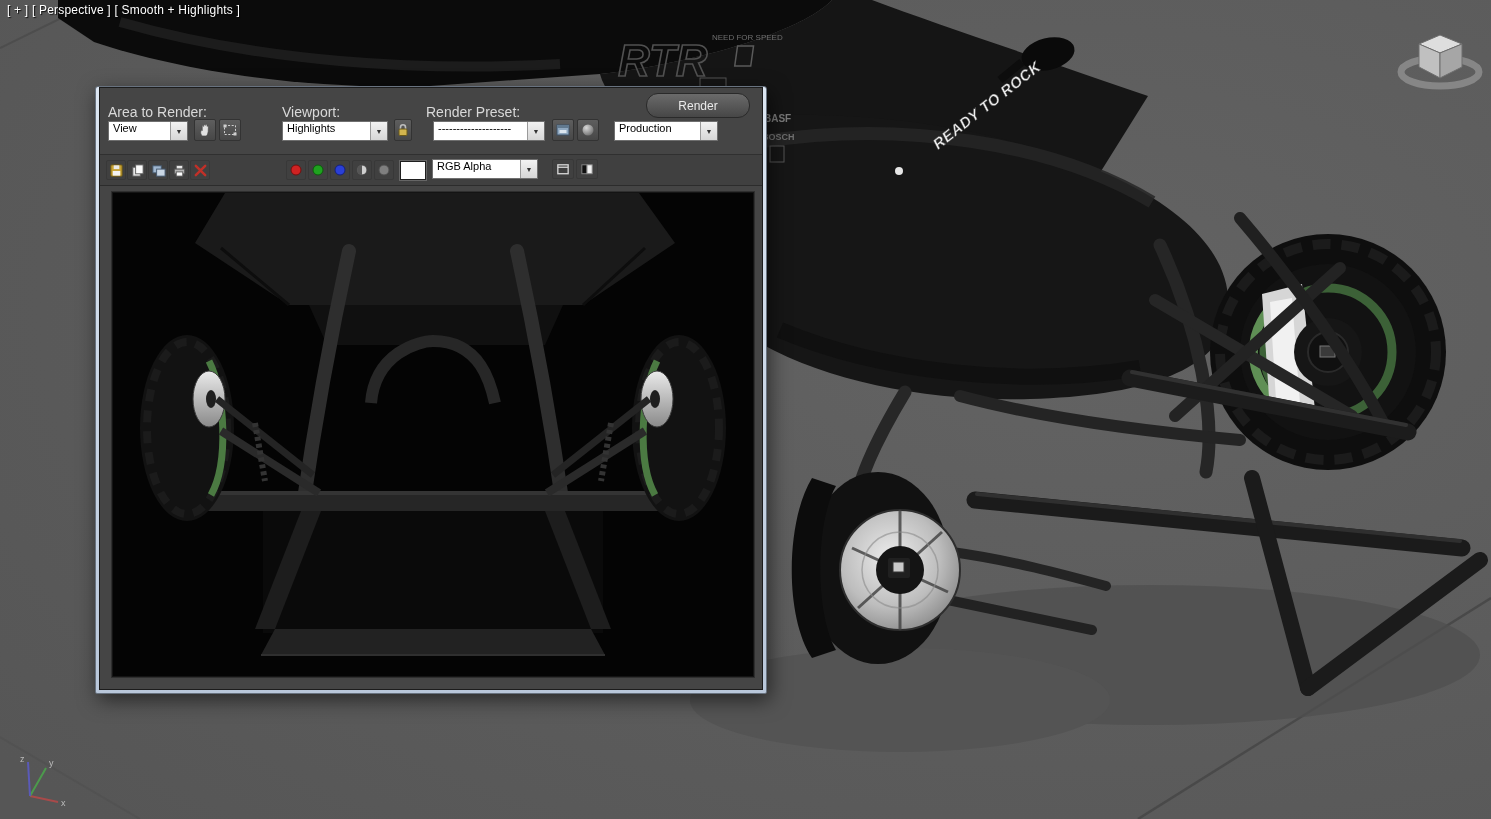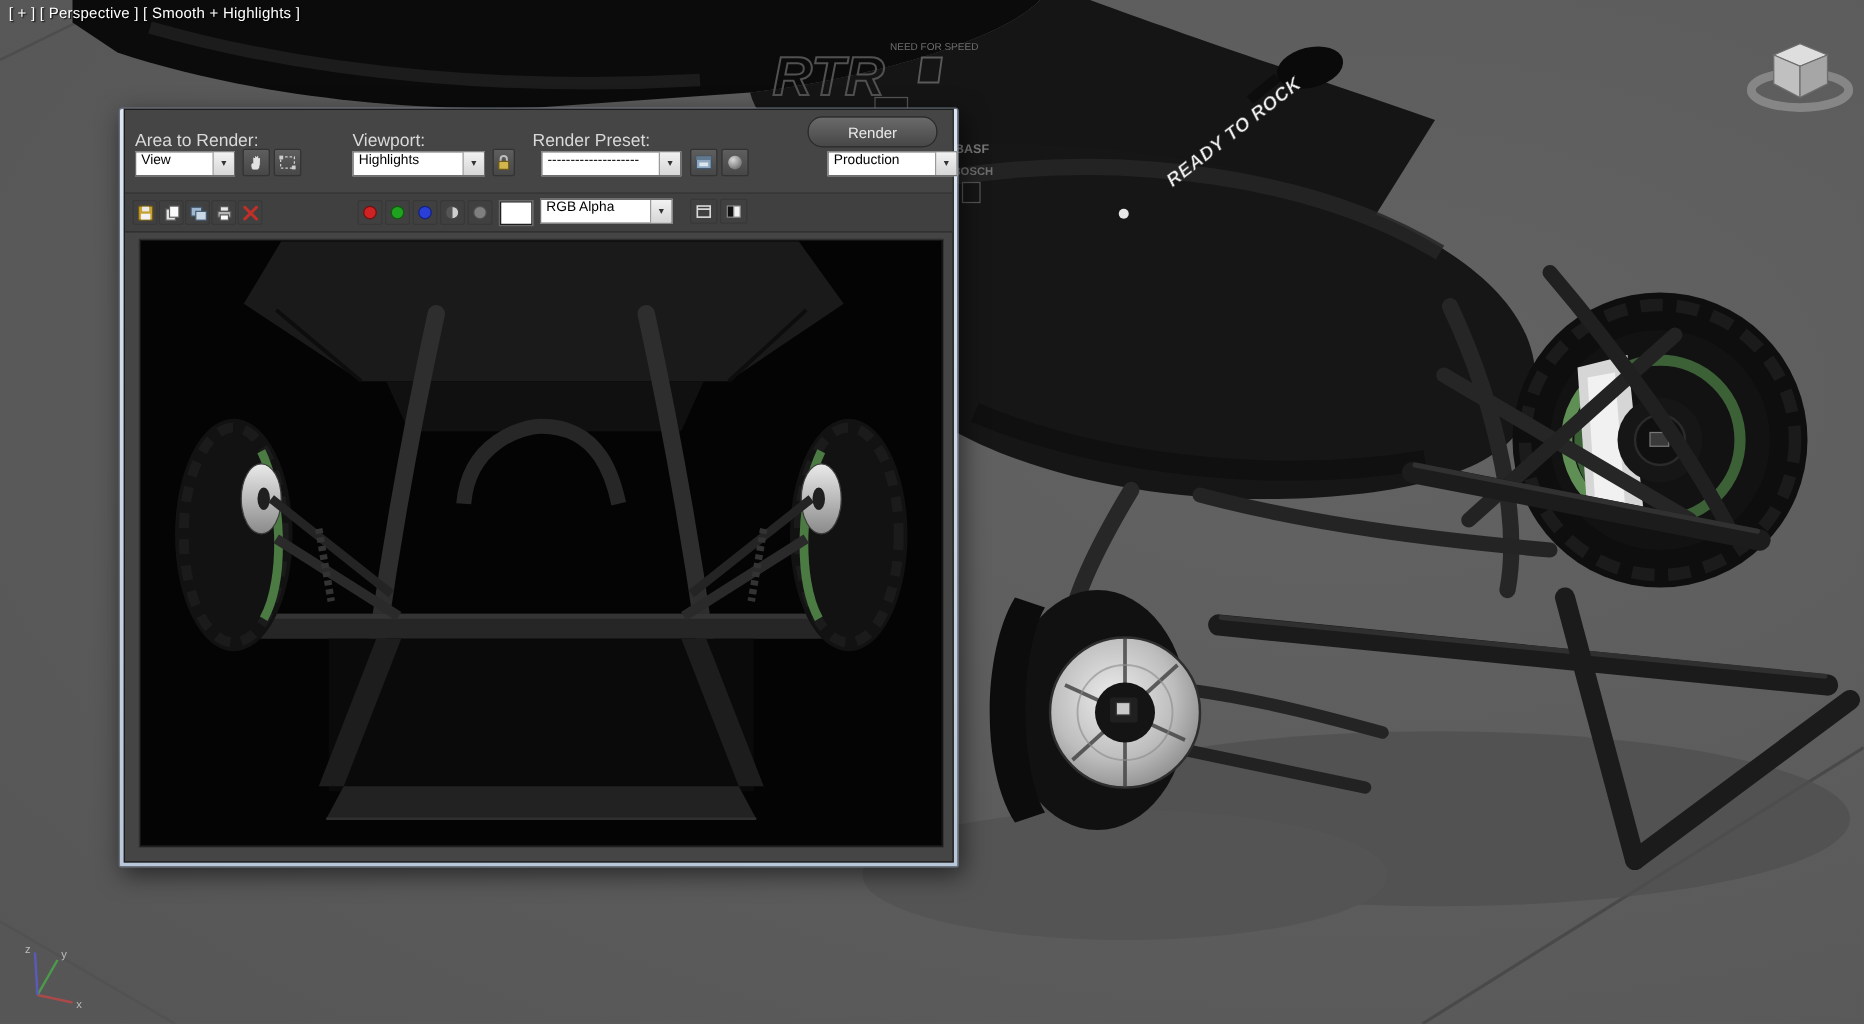--- a/index.html
+++ b/index.html
@@ -268,21 +268,21 @@
           <defs>
               <radialGradient id="envGrad" cx="0.35" cy="0.3" r="0.8">
             <stop offset="0" stop-color="#d8d8d8"></stop>
                 <stop offset="1" stop-color="#6a6a6a"></stop>
           </radialGradient>
             </defs>
         </svg>
       </div>
 
       <button class="render-btn">Render</button>
-      <div class="combo" style="left:562px;top:33px;width:104px;">
+      <div class="combo" style="left:514px;top:33px;width:104px;">
         <span class="val">Production</span>
         <span class="arr">▼</span>
       </div>
     </div>
 
     <div class="toolbar2">
       <div class="flat-btn" style="left:6px;top:5px;">
         <svg width="15" height="15" viewBox="0 0 16 16">
           <rect x="2" y="2" width="12" height="12" rx="1" fill="#c7a233" stroke="#6e5a15"></rect>
           <rect x="5" y="2.5" width="6" height="4" fill="#e9e9e9"></rect>

